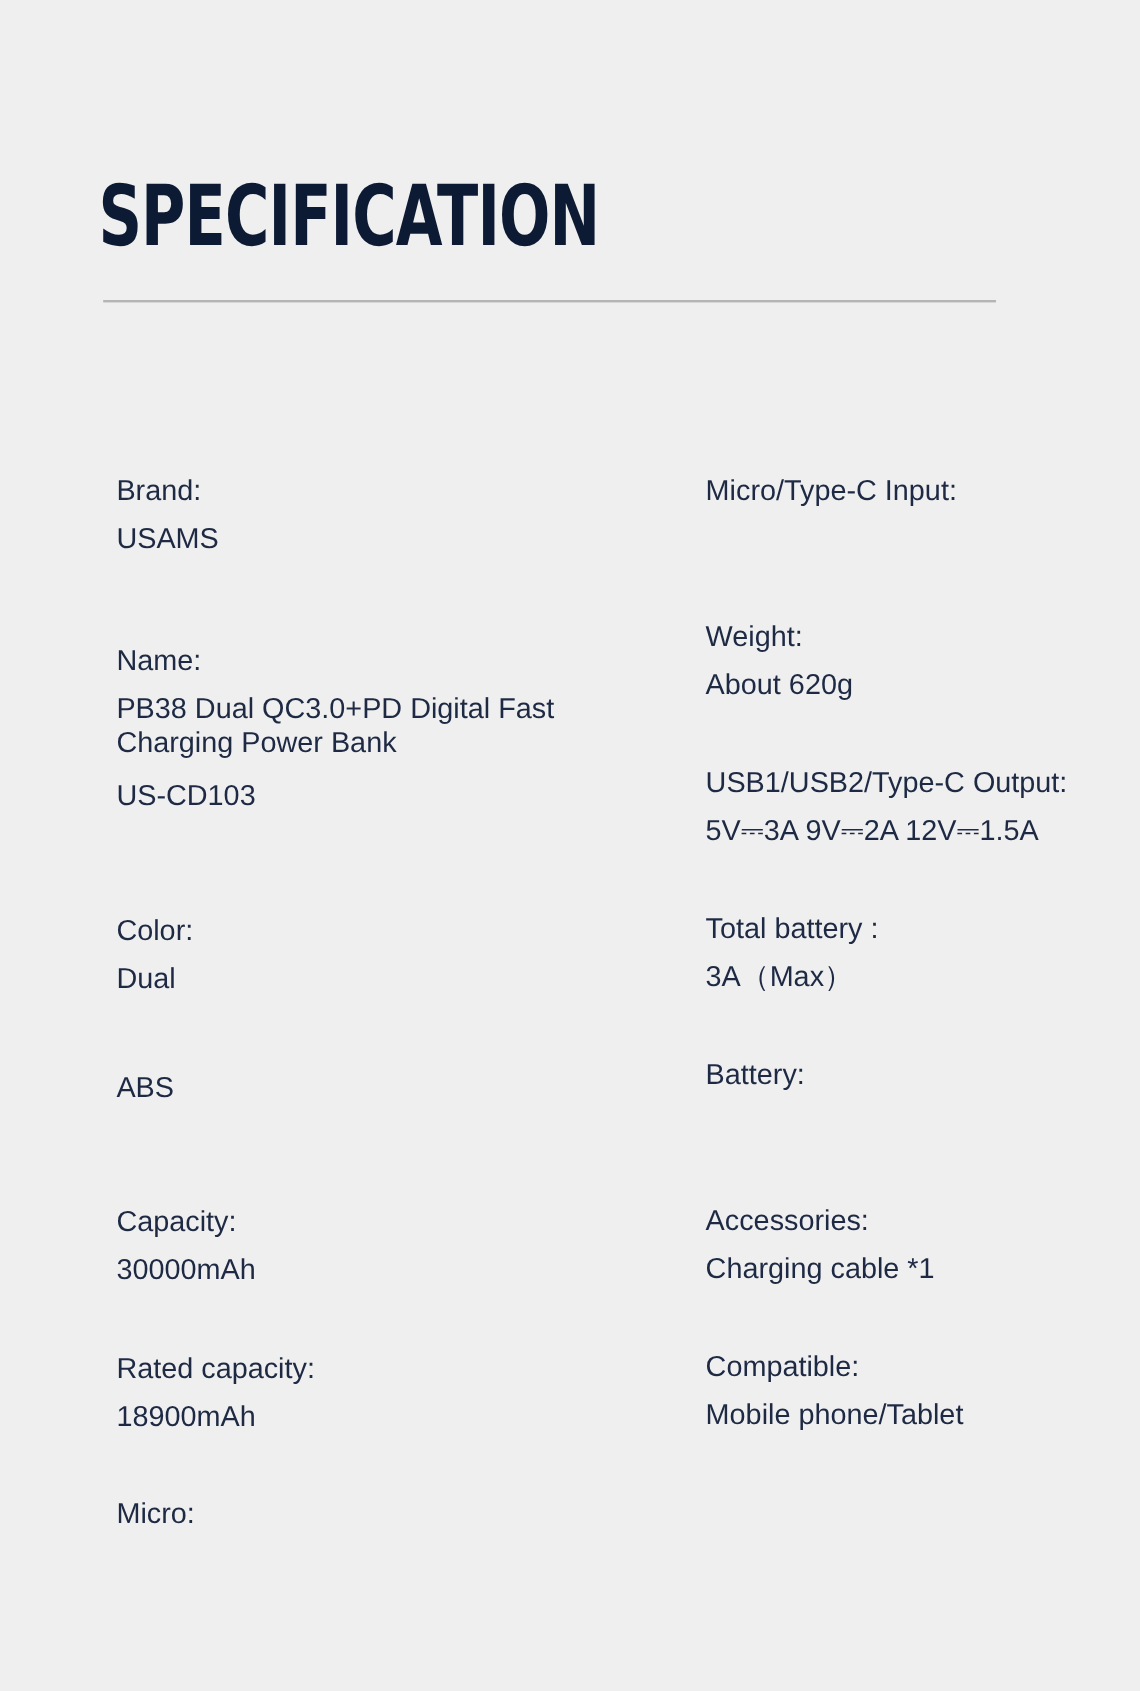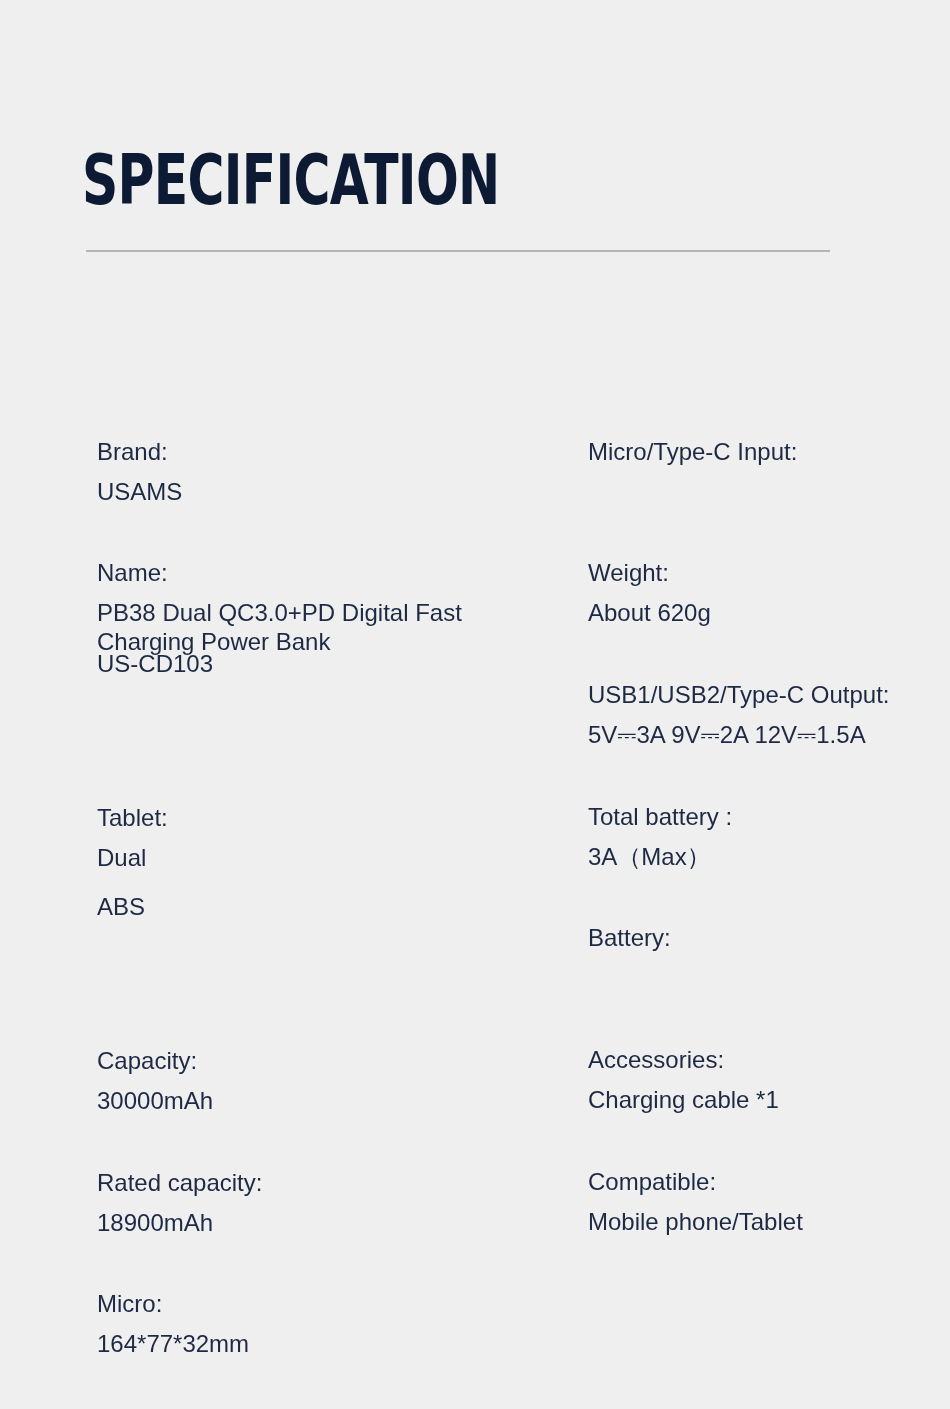--- a/index.html
+++ b/index.html
@@ -33,62 +33,60 @@
     }
     .spec {
       position: absolute;
       width: 380px;
     }
     .spec .label, .spec .value {
       font-size: 24px;
       line-height: 30px;
       color: #1e2a44;
       white-space: pre-line;
-      margin-top: 42px;
     }
     .spec .value { margin-top: 10px; }
     .col-left { left: 97px; }
     .col-right { left: 588px; width: 340px; }
   </style>
 </head>
 <body>
 
 <h1 class="title">SPECIFICATION</h1>
 <div class="divider"></div>
 
 <div class="spec col-left" style="top:395px">
   <div class="label">Brand:</div>
   <div class="value">USAMS</div>
 </div>
-<div class="spec col-left" style="top:516px">
+<div class="spec col-left" style="top:536px">
   <div class="label">Name:</div>
   <div class="value" style="line-height:29px">PB38 Dual QC3.0+PD Digital Fast
 Charging Power Bank</div>
 </div>
 <div class="spec col-left" style="top:639px">
   <div class="value">US-CD103</div>
 </div>
 <div class="spec col-left" style="top:761px">
-  <div class="label">Tablet:</div>
+  <div class="label">Color:</div>
   <div class="value">Dual</div>
 </div>
 <div class="spec col-left" style="top:882px">
   <div class="value">ABS</div>
 </div>
 <div class="spec col-left" style="top:1004px">
   <div class="label">Capacity:</div>
   <div class="value">30000mAh</div>
 </div>
 <div class="spec col-left" style="top:1126px">
   <div class="label">Rated capacity:</div>
   <div class="value">18900mAh</div>
 </div>
 <div class="spec col-left" style="top:1247px">
   <div class="label">Micro:</div>
-  <div class="value">164*77*32mm</div>
 </div>
 
 <div class="spec col-right" style="top:395px">
   <div class="label">Micro/Type-C Input:</div>
 </div>
 <div class="spec col-right" style="top:516px">
   <div class="label">Weight:</div>
   <div class="value">About 620g</div>
 </div>
 <div class="spec col-right" style="top:638px">

